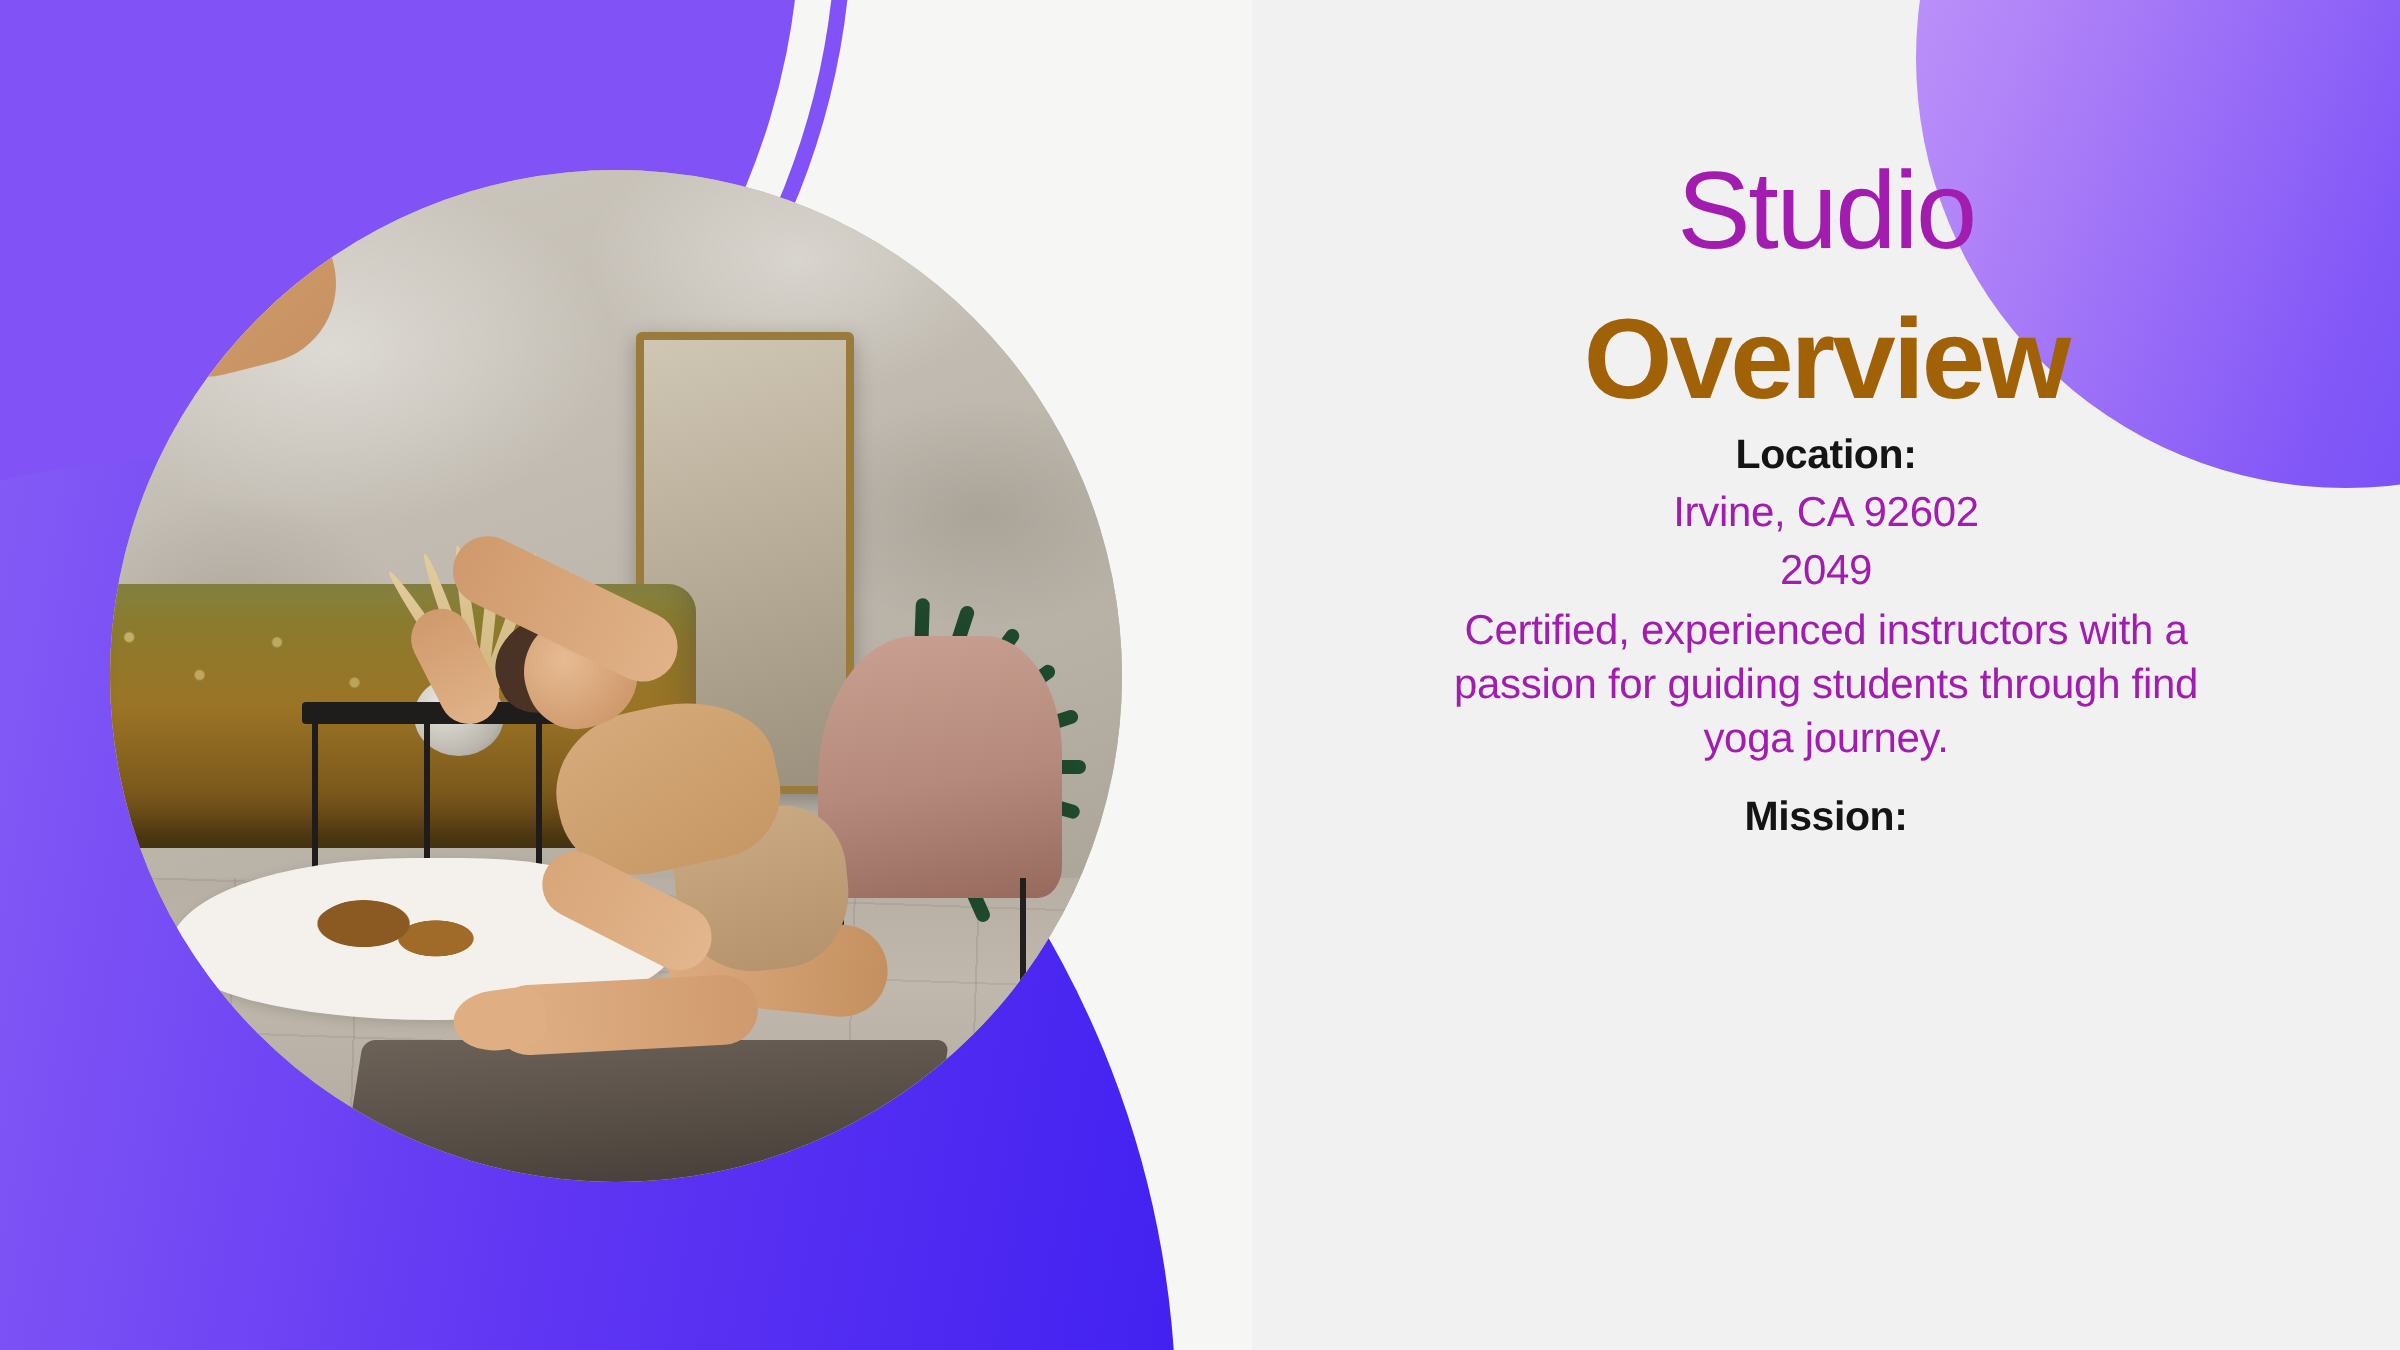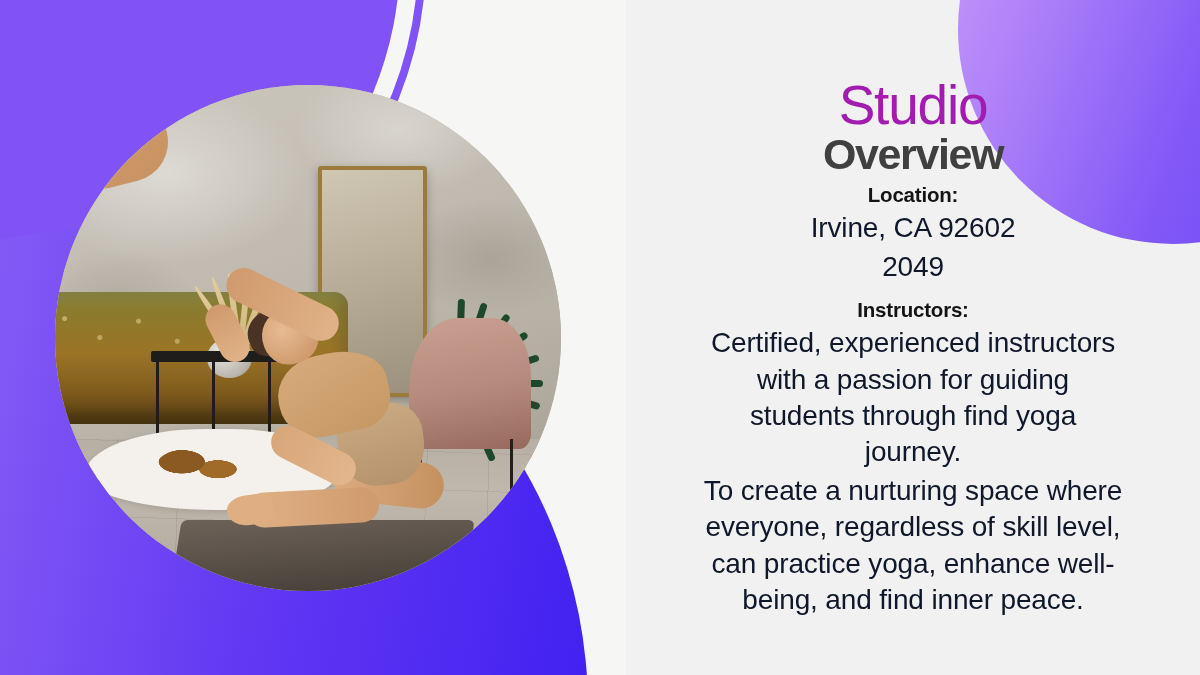--- a/index.html
+++ b/index.html
@@ -282,43 +282,43 @@
   }
   .title-1 {
     display: block;
     font-size: 55px;
     font-weight: 400;
     letter-spacing: -1.2px;
     color: #a21caf;
   }
   .title-2 {
     display: block;
-    font-size: 43px;
+    font-size: 57px;
     font-weight: 700;
     letter-spacing: -1.4px;
-    color: #404040;
-    margin-top: 1px;
+    color: #a16207;
+    margin-top: 20px;
   }
   .info-block {
     width: 420px;
     margin-top: 6px;
   }
   .info-label {
     font-size: 20.5px;
     font-weight: 700;
     color: #141414;
     letter-spacing: -0.2px;
     margin-top: 12px;
     line-height: 1.28;
   }
   .info-label:first-child { margin-top: 0; }
   .info-value {
-    font-size: 28px;
+    font-size: 21px;
     font-weight: 400;
-    color: #0f172a;
+    color: #a21caf;
     letter-spacing: -0.15px;
     line-height: 1.30;
     margin-top: 2px;
   }
 </style>
 </head>
 <body>
 
 <div class="slide">
 
@@ -394,20 +394,19 @@
       <span class="title-1">Studio</span>
       <span class="title-2">Overview</span>
     </div>
 
     <div class="info-block">
       <div class="info-label">Location:</div>
       <div class="info-value">Irvine, CA 92602</div>
 
       <div class="info-value">2049</div>
 
-      <div class="info-label">Instructors:</div>
       <div class="info-value">Certified, experienced instructors with a passion for guiding students through find yoga journey.</div>
 
-      <div class="info-value">To create a nurturing space where everyone, regardless of skill level, can practice yoga, enhance well-being, and find inner peace.</div>
+      <div class="info-label">Mission:</div>
     </div>
   </div>
 
 </div>
 
 </body></html>

